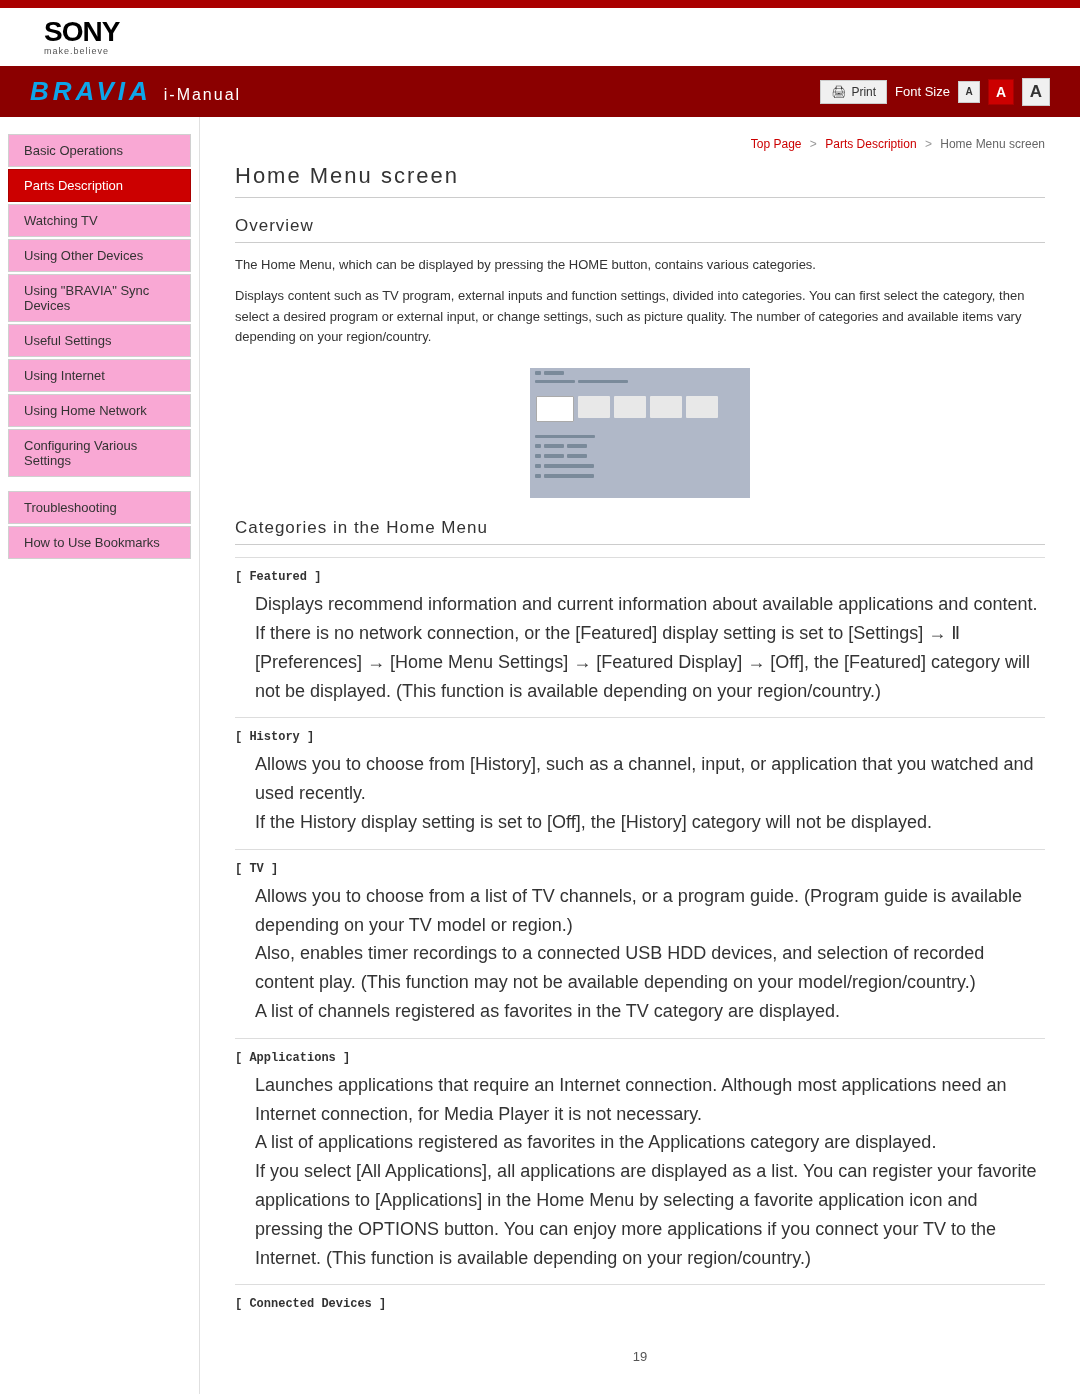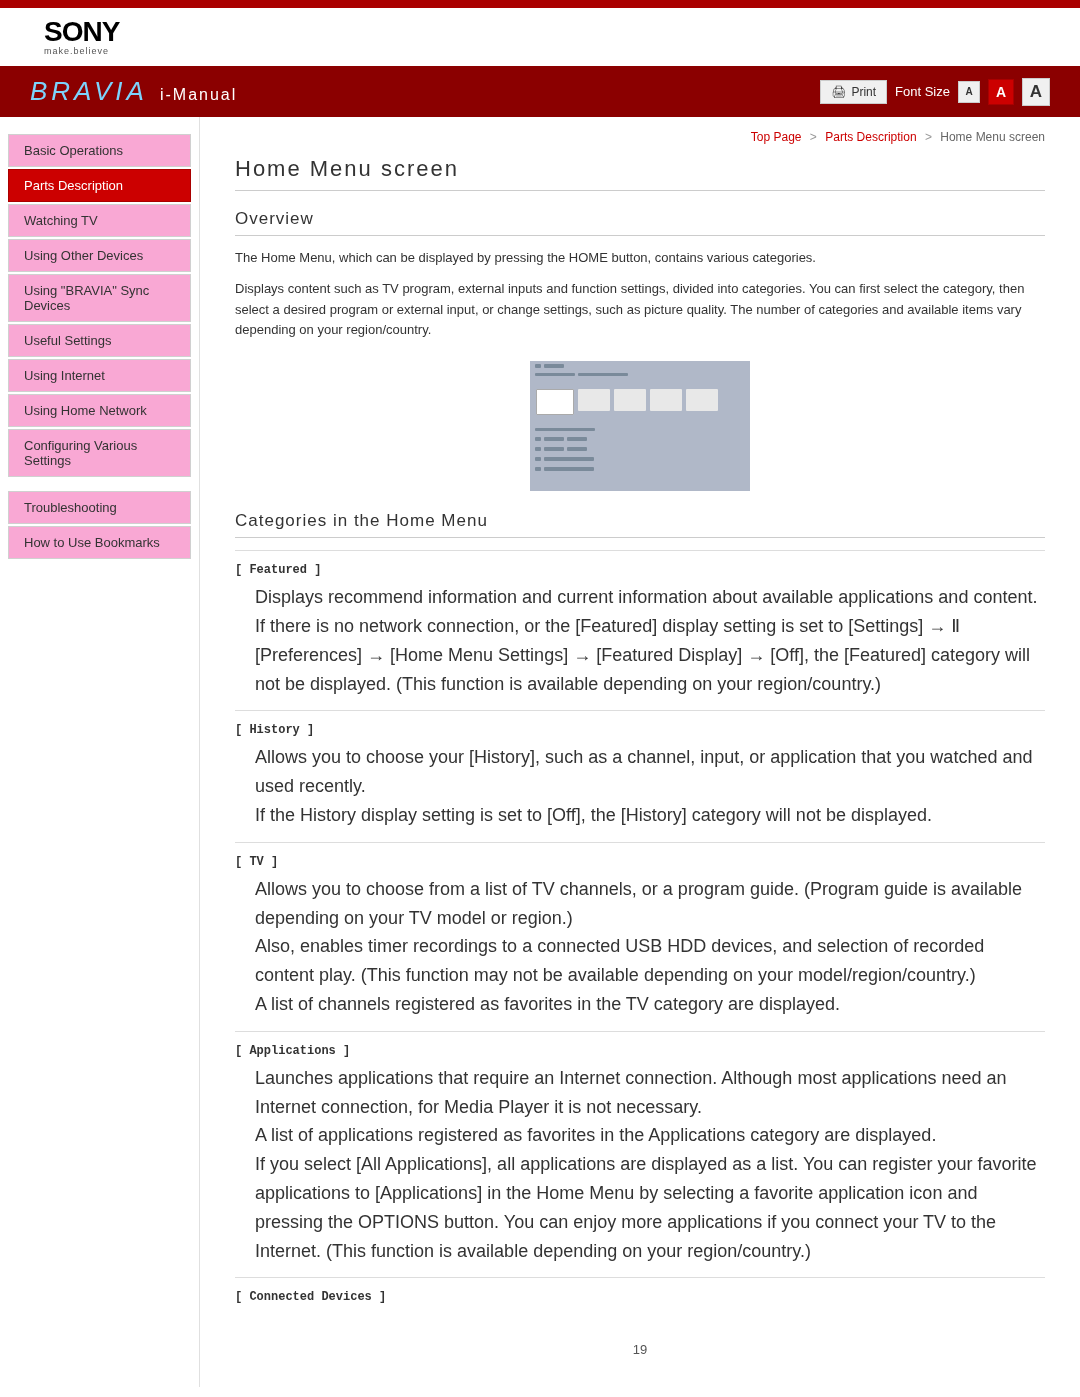--- a/index.html
+++ b/index.html
@@ -53,22 +53,22 @@
       align-items: center;
       justify-content: space-between;
     }
     .brand-title {
       display: flex;
       align-items: baseline;
       gap: 12px;
     }
     .bravia-text {
       font-size: 26px;
-      font-weight: 400;
-      color: #7dd3fc;
+      font-weight: 700;
+      color: #0ea5e9;
       letter-spacing: 4px;
       font-style: italic;
     }
     .imanual-text {
       font-size: 16px;
       color: #fff;
       font-weight: normal;
       letter-spacing: 2px;
     }
     .header-controls {
@@ -134,21 +134,21 @@
       color: #fff;
       border-color: #a00;
     }
     .sidebar-divider {
       height: 10px;
     }
 
     
     .content {
       flex: 1;
-      padding: 5px 35px 30px 35px;
+      padding: 12px 35px 30px 35px;
     }
 
     
     .breadcrumb {
       font-size: 12px;
       color: #666;
       text-align: right;
       padding: 8px 0 12px 0;
       border-bottom: none;
     }
@@ -357,21 +357,21 @@
 
     <h2 class="section-heading">Categories in the Home Menu</h2>
 
     <div id="categories-container">
         <div class="category-block">
           <div class="category-label">[ Featured ]</div>
           <p class="category-text">Displays recommend information and current information about available applications and content. If there is no network connection, or the [Featured] display setting is set to [Settings] → Ⅱ [Preferences] → [Home Menu Settings] → [Featured Display] → [Off], the [Featured] category will not be displayed. (This function is available depending on your region/country.)</p>
         </div>
         <div class="category-block">
           <div class="category-label">[ History ]</div>
-          <p class="category-text">Allows you to choose your [History], such as a channel, input, or application that you watched and used recently.</p>
+          <p class="category-text">Allows you to choose from [History], such as a channel, input, or application that you watched and used recently.</p>
           <p class="category-text">If the History display setting is set to [Off], the [History] category will not be displayed.</p>
         </div>
         <div class="category-block">
           <div class="category-label">[ TV ]</div>
           <p class="category-text">Allows you to choose from a list of TV channels, or a program guide. (Program guide is available depending on your TV model or region.)</p>
           <p class="category-text">Also, enables timer recordings to a connected USB HDD devices, and selection of recorded content play. (This function may not be available depending on your model/region/country.)</p>
           <p class="category-text">A list of channels registered as favorites in the TV category are displayed.</p>
         </div>
         <div class="category-block">
           <div class="category-label">[ Applications ]</div>

